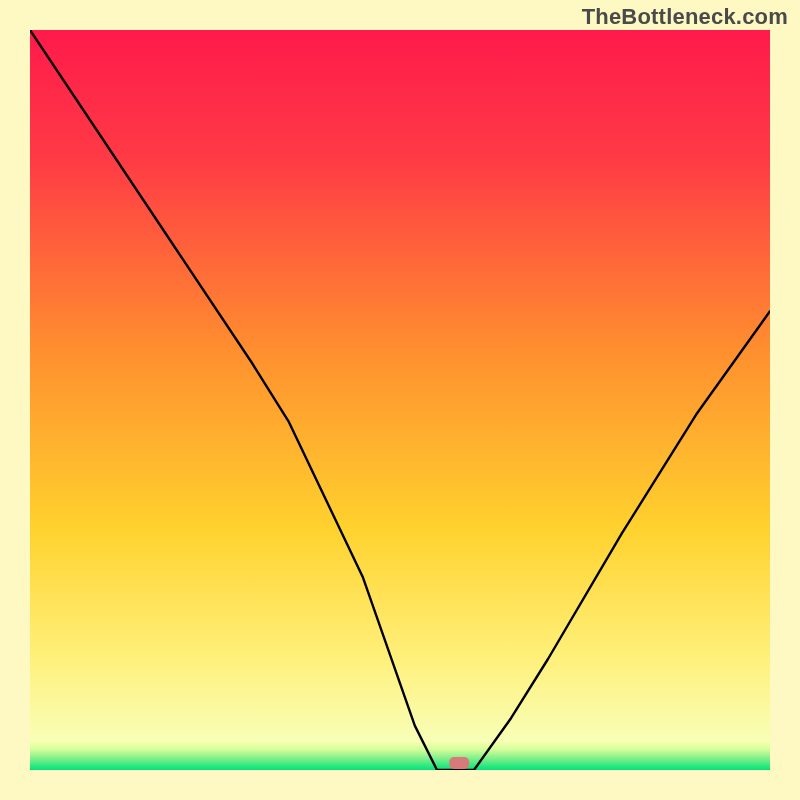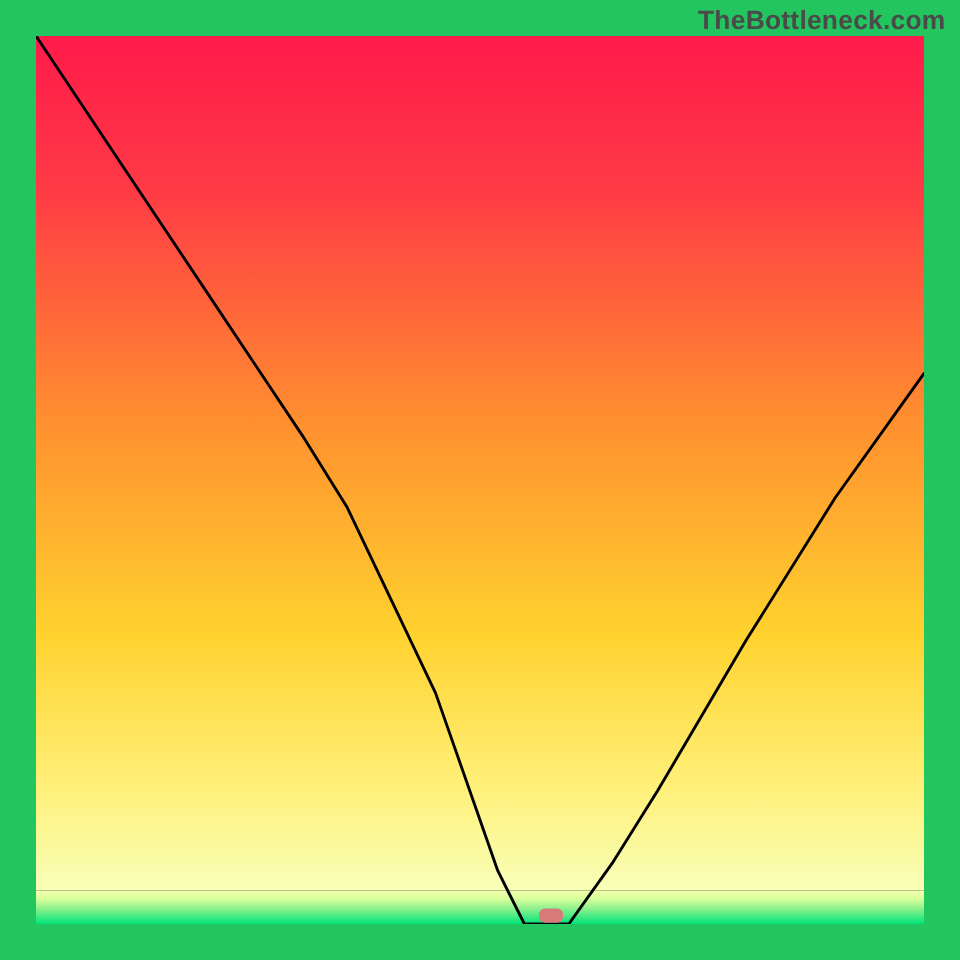--- a/index.html
+++ b/index.html
@@ -8,21 +8,21 @@
     width: 800px;
     height: 800px;
     background: #000;
     overflow: hidden;
     font-family: Arial, Helvetica, sans-serif;
   }
   .frame {
     position: relative;
     width: 800px;
     height: 800px;
-    background: #22c55e;
+    background: #fef9c3;
   }
   .watermark {
     position: absolute;
     top: 4px;
     right: 12px;
     color: #4a4a4a;
     font-size: 22px;
     font-weight: 600;
     letter-spacing: 0.2px;
     user-select: none;

